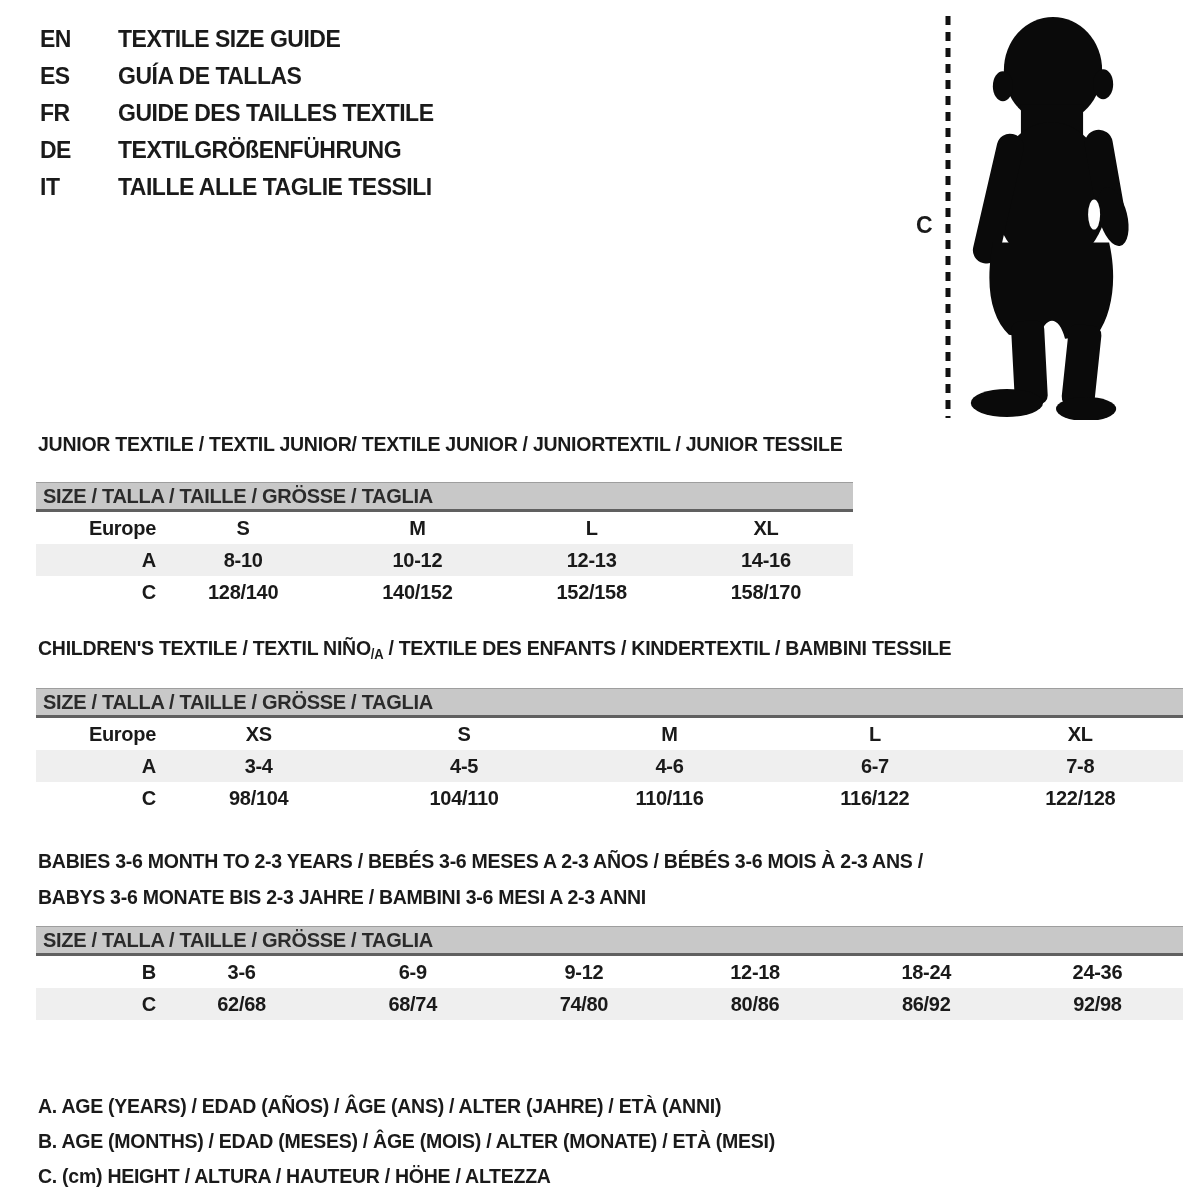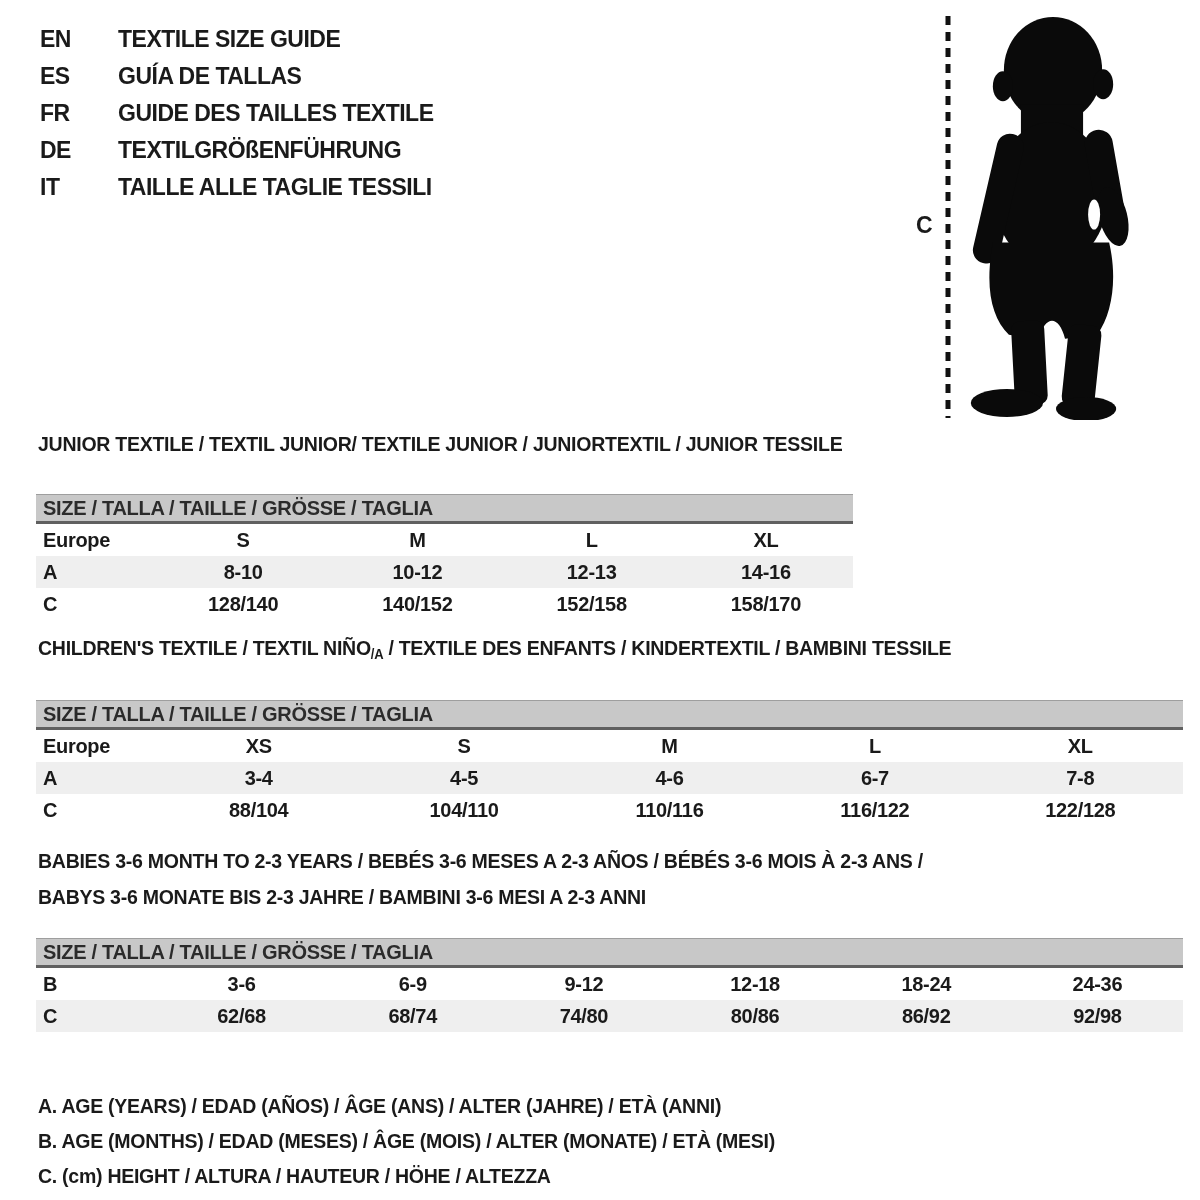--- a/index.html
+++ b/index.html
@@ -32,33 +32,33 @@
   .sec-heading {
     position:absolute; left:38px;
     font-weight:bold; font-size:21px; letter-spacing:-0.3px;
     white-space:nowrap;
     transform:scaleX(0.93); transform-origin:left center;
   }
   .sec-heading .sub { font-size:14px; position:relative; top:4px; }
   .sec-heading.two-line { line-height:36px; }
 
   
-  .size-table { position:absolute; left:36px;margin-top:12px; }
+  .size-table { position:absolute; left:36px; }
   .table-headerbar {
     height:30px; background:#c8c8c8;
     border-top:1px solid #9e9e9e;
     border-bottom:3px solid #606060;
     display:flex; align-items:center; padding-left:7px;
     font-weight:bold; font-size:20px; letter-spacing:-0.3px; color:#2b2b2b;
     white-space:nowrap;
   }
   .trow { display:grid; align-items:center; height:32px;
           font-weight:bold; font-size:20px; letter-spacing:-0.3px; }
   .row-alt { background:#efefef; }
-  .trow .lbl { padding-left:7px; text-align:left; }
+  .trow .lbl { padding-left:7px; text-align:right; }
   .trow .val { text-align:center; }
 
   .junior   { width:817px; }
   .children { width:1147px; }
   .babies   { width:1147px; }
   .junior   .trow { grid-template-columns:120px repeat(4, 1fr); }
   .children .trow { grid-template-columns:120px repeat(5, 1fr); }
   .babies   .trow { grid-template-columns:120px repeat(6, 1fr); }
 
   .heading-junior   { top:432px; }
@@ -175,21 +175,21 @@
     <div class="trow row-alt">
       <span class="lbl">A</span>
       <span class="val">3-4</span>
       <span class="val">4-5</span>
       <span class="val">4-6</span>
       <span class="val">6-7</span>
       <span class="val">7-8</span>
     </div>
     <div class="trow">
       <span class="lbl">C</span>
-      <span class="val">88/104</span>
+      <span class="val">98/104</span>
       <span class="val">104/110</span>
       <span class="val">110/116</span>
       <span class="val">116/122</span>
       <span class="val">122/128</span>
     </div>
   </div>
 
   <div class="sec-heading two-line heading-babies">
     <div>BABIES 3-6 MONTH TO 2-3 YEARS / BEBÉS 3-6 MESES A 2-3 AÑOS / BÉBÉS 3-6 MOIS À 2-3 ANS /</div>
     <div>BABYS 3-6 MONATE BIS 2-3 JAHRE / BAMBINI 3-6 MESI A 2-3 ANNI</div>

